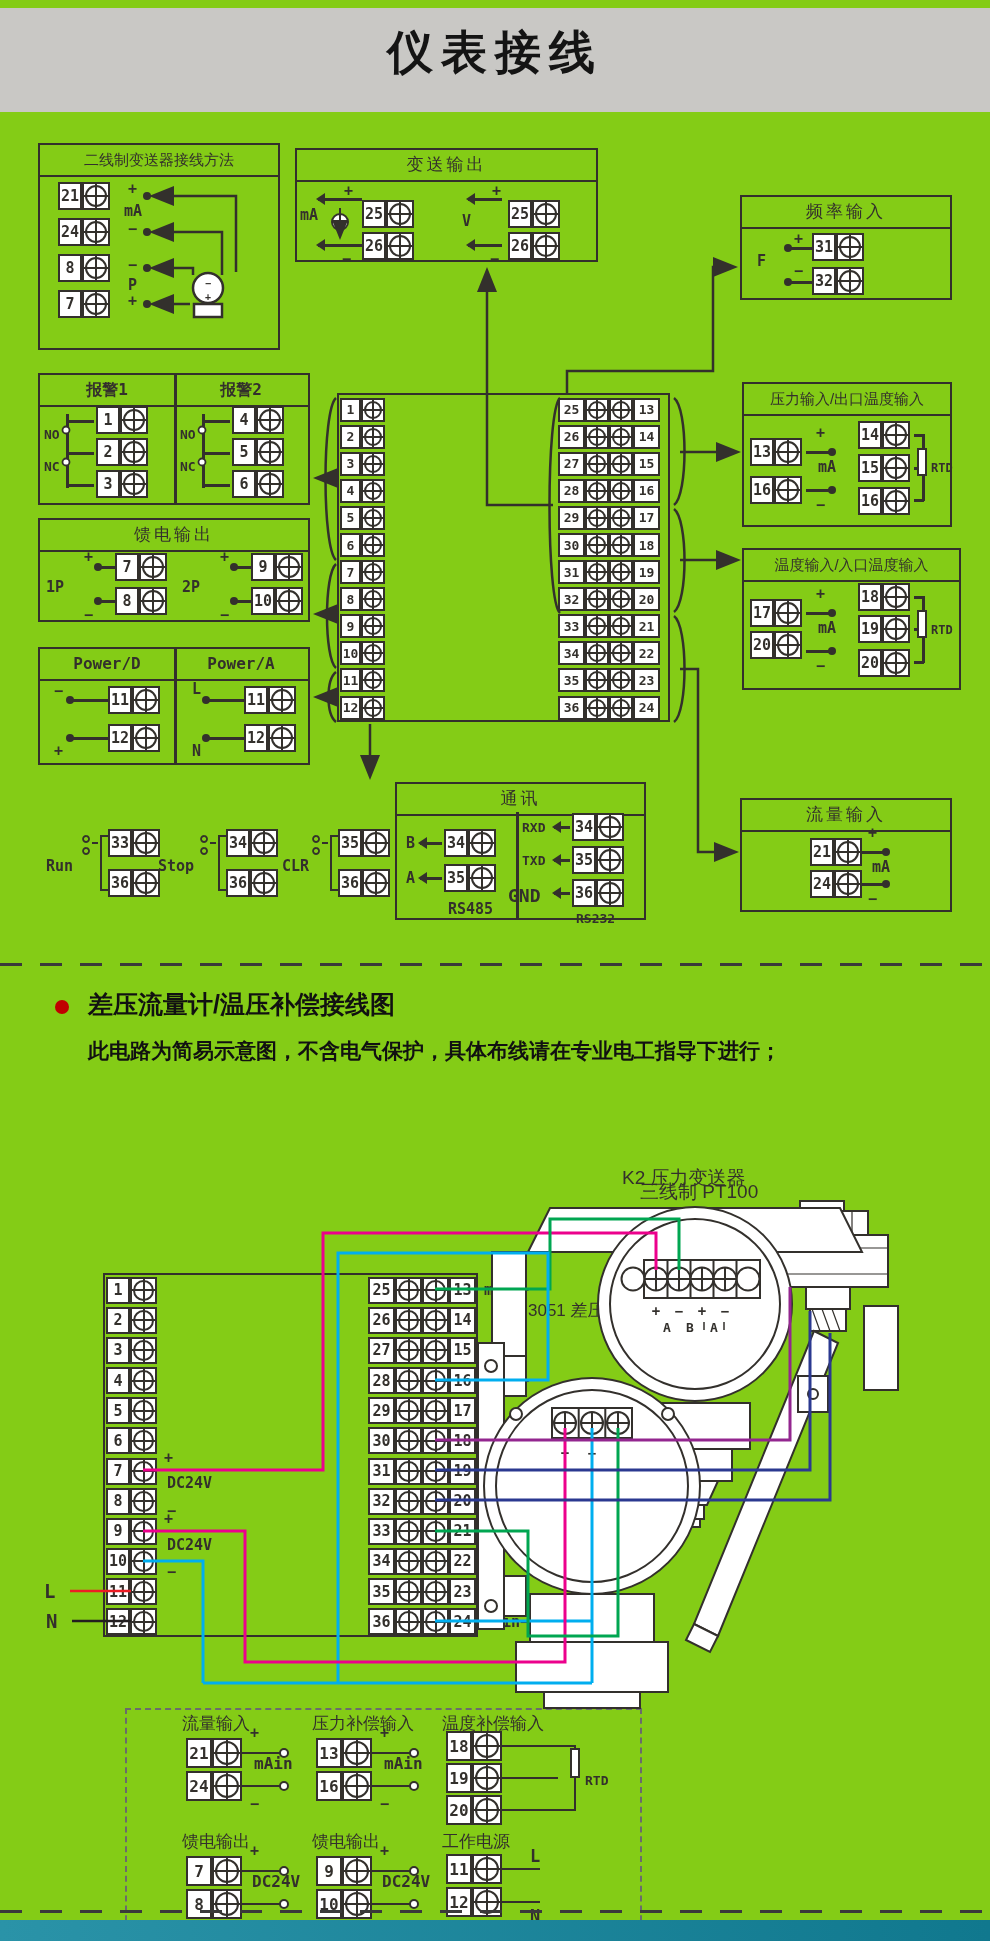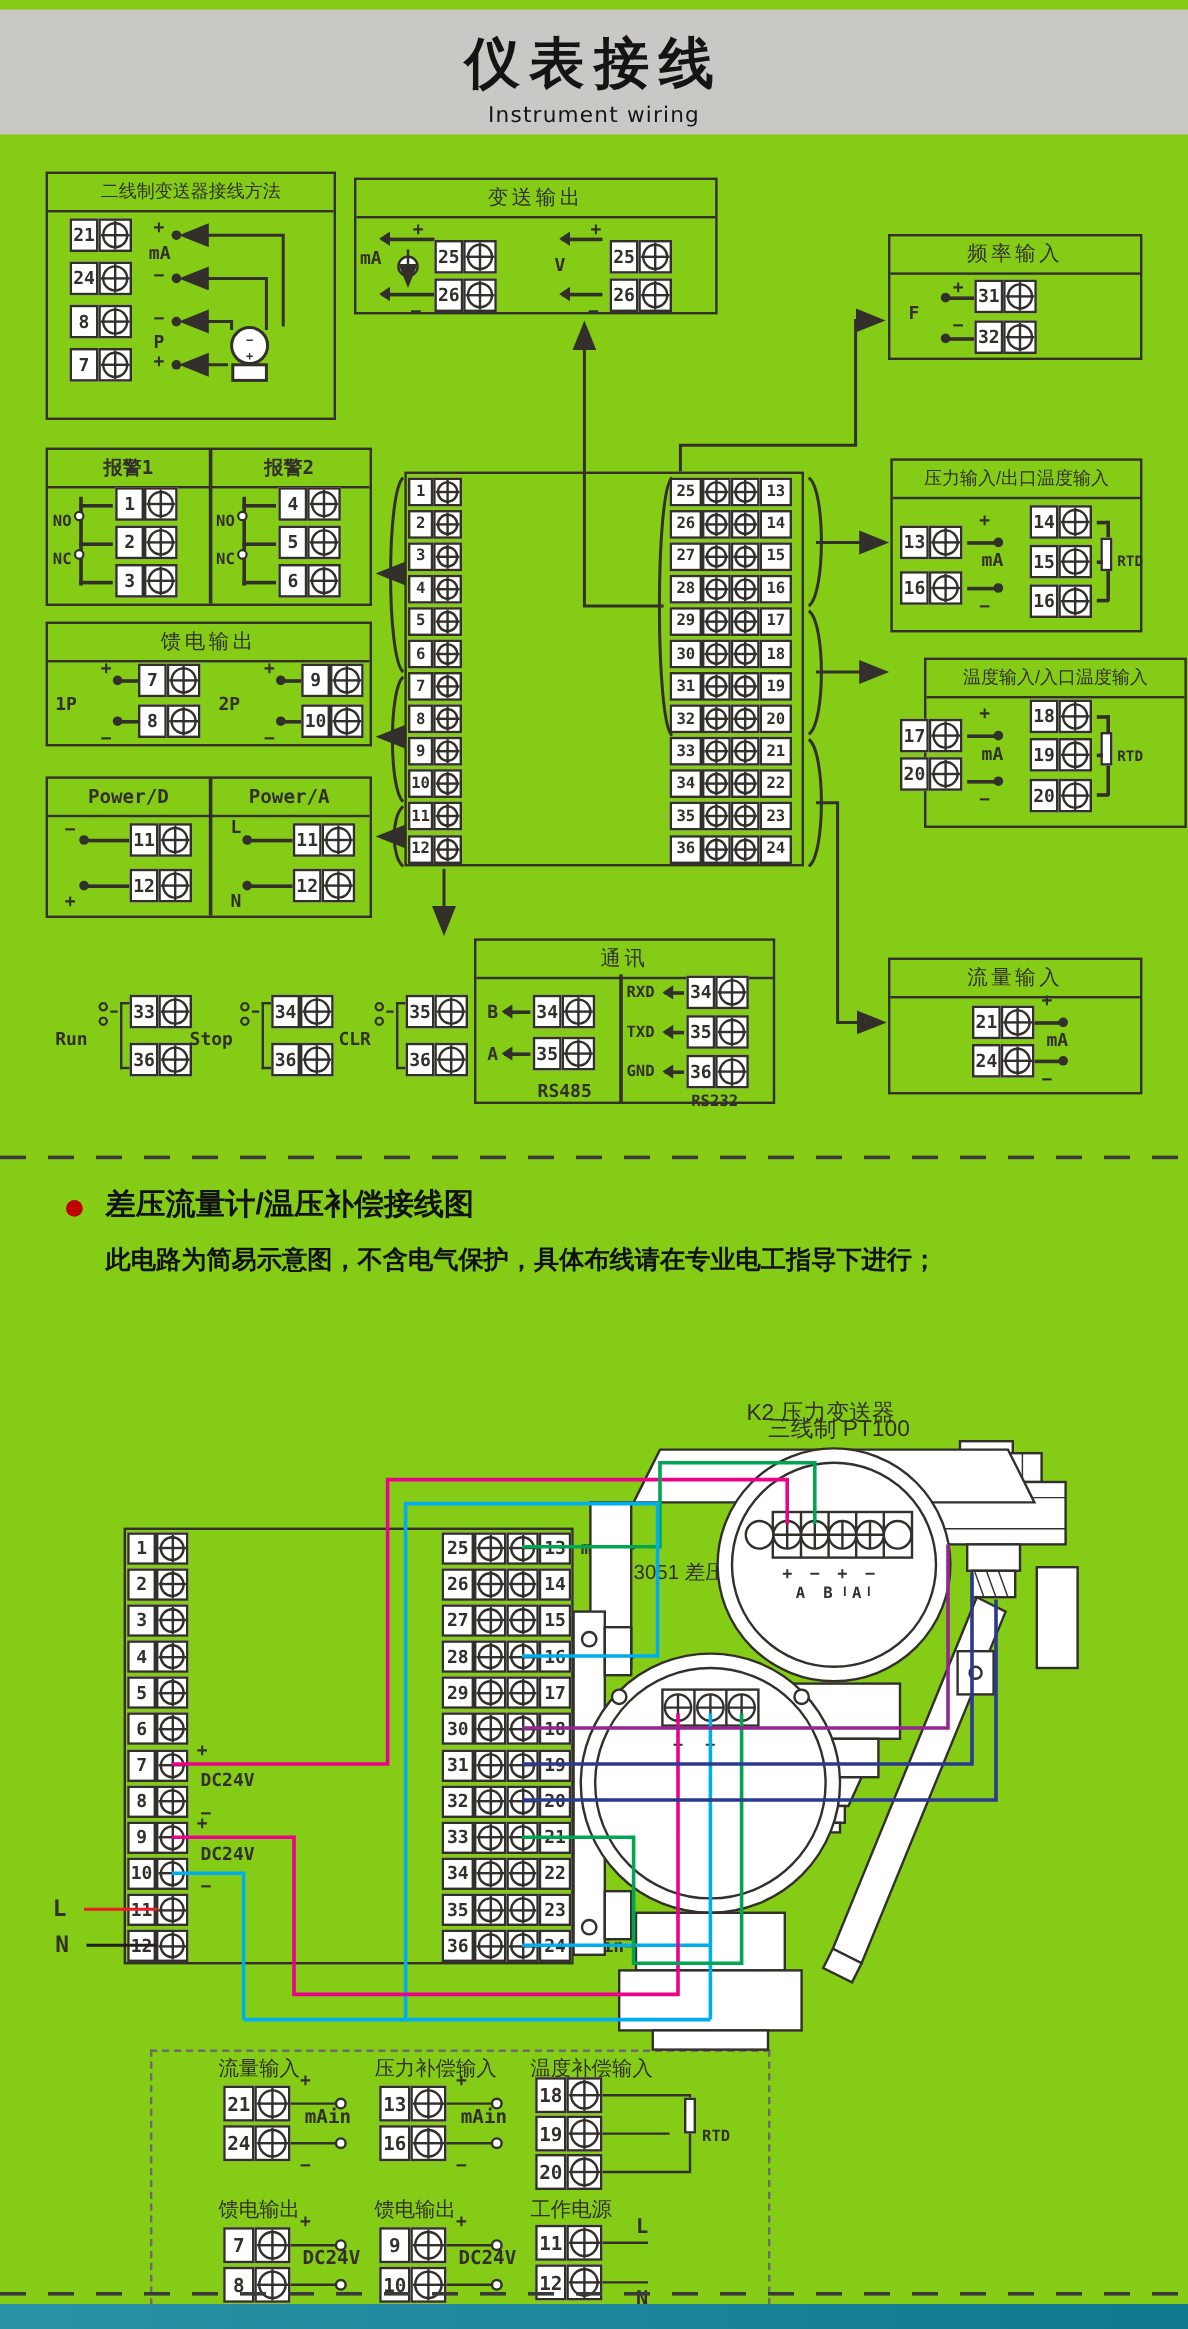--- a/index.html
+++ b/index.html
@@ -56,21 +56,20 @@
   svg text{font-family:"DejaVu Sans Mono",monospace;font-weight:bold;fill:var(--ink);}
   .footer{position:absolute;left:0;top:1920px;width:990px;height:21px;background:linear-gradient(90deg,#2a93a8,#10788e);}
 </style>
 </head>
 <body>
 
 <div class="page">
 
   <div class="band">
     <div class="ttl">仪表接线</div>
-    <div class="sub">Instrument wiring</div>
   </div>
 
   <div class="layer" style="top:112px;height:853px">
 
     <div class="box" style="left:38px;top:31px;width:242px;height:207px">
       <div class="btit sm zh">二线制变送器接线方法</div>
     </div>
     <div class="tp" style="left:58px;top:70px">
         <span class="tn">21</span>
         <span class="sc"></span>
@@ -310,21 +309,21 @@
     <div class="tp" style="left:572px;top:701px">
         <span class="tn">34</span>
         <span class="sc"></span>
       </div>
     <div class="t" style="left:522px;top:742px;font-size:13px">TXD</div>
     <div class="arr-l" style="left:554px;top:747px;width:16px"></div>
     <div class="tp" style="left:572px;top:734px">
         <span class="tn">35</span>
         <span class="sc"></span>
       </div>
-    <div class="t" style="left:522px;top:775px;font-size:13px">GND</div>
+    <div class="t" style="left:508px;top:775px;font-size:18px">GND</div>
     <div class="arr-l" style="left:554px;top:780px;width:16px"></div>
     <div class="tp" style="left:572px;top:767px">
         <span class="tn">36</span>
         <span class="sc"></span>
       </div>
     <div class="t" style="left:576px;top:800px;font-size:13px">RS232</div>
 
     <div class="box" style="left:740px;top:686px;width:212px;height:114px">
       <div class="btit zh">流量输入</div>
     </div>
@@ -375,21 +374,21 @@
         <span class="sc"></span>
       </div>
     <div class="hl" style="left:914px;top:322px;width:11px"></div>
     <div class="vl" style="left:922px;top:322px;height:14px"></div>
     <div class="res" style="left:917px;top:336px;height:28px"></div>
     <div class="vl" style="left:922px;top:364px;height:25px"></div>
     <div class="hl" style="left:914px;top:387px;width:10px"></div>
     <div class="hl" style="left:914px;top:355px;width:5px"></div>
     <div class="t" style="left:931px;top:350px;font-size:12px">RTD</div>
 
-    <div class="box" style="left:770px;top:436px;width:219px;height:142px">
+    <div class="box" style="left:742px;top:436px;width:219px;height:142px">
       <div class="btit sm zh">温度输入/入口温度输入</div>
     </div>
     <div class="tp" style="left:750px;top:487px">
         <span class="tn">17</span>
         <span class="sc"></span>
       </div>
     <div class="t" style="left:816px;top:475px">+</div>
     <div class="hl" style="left:806px;top:500px;width:26px"></div>
     <div class="dot" style="left:832px;top:501px"></div>
     <div class="t" style="left:818px;top:509px">mA</div>

